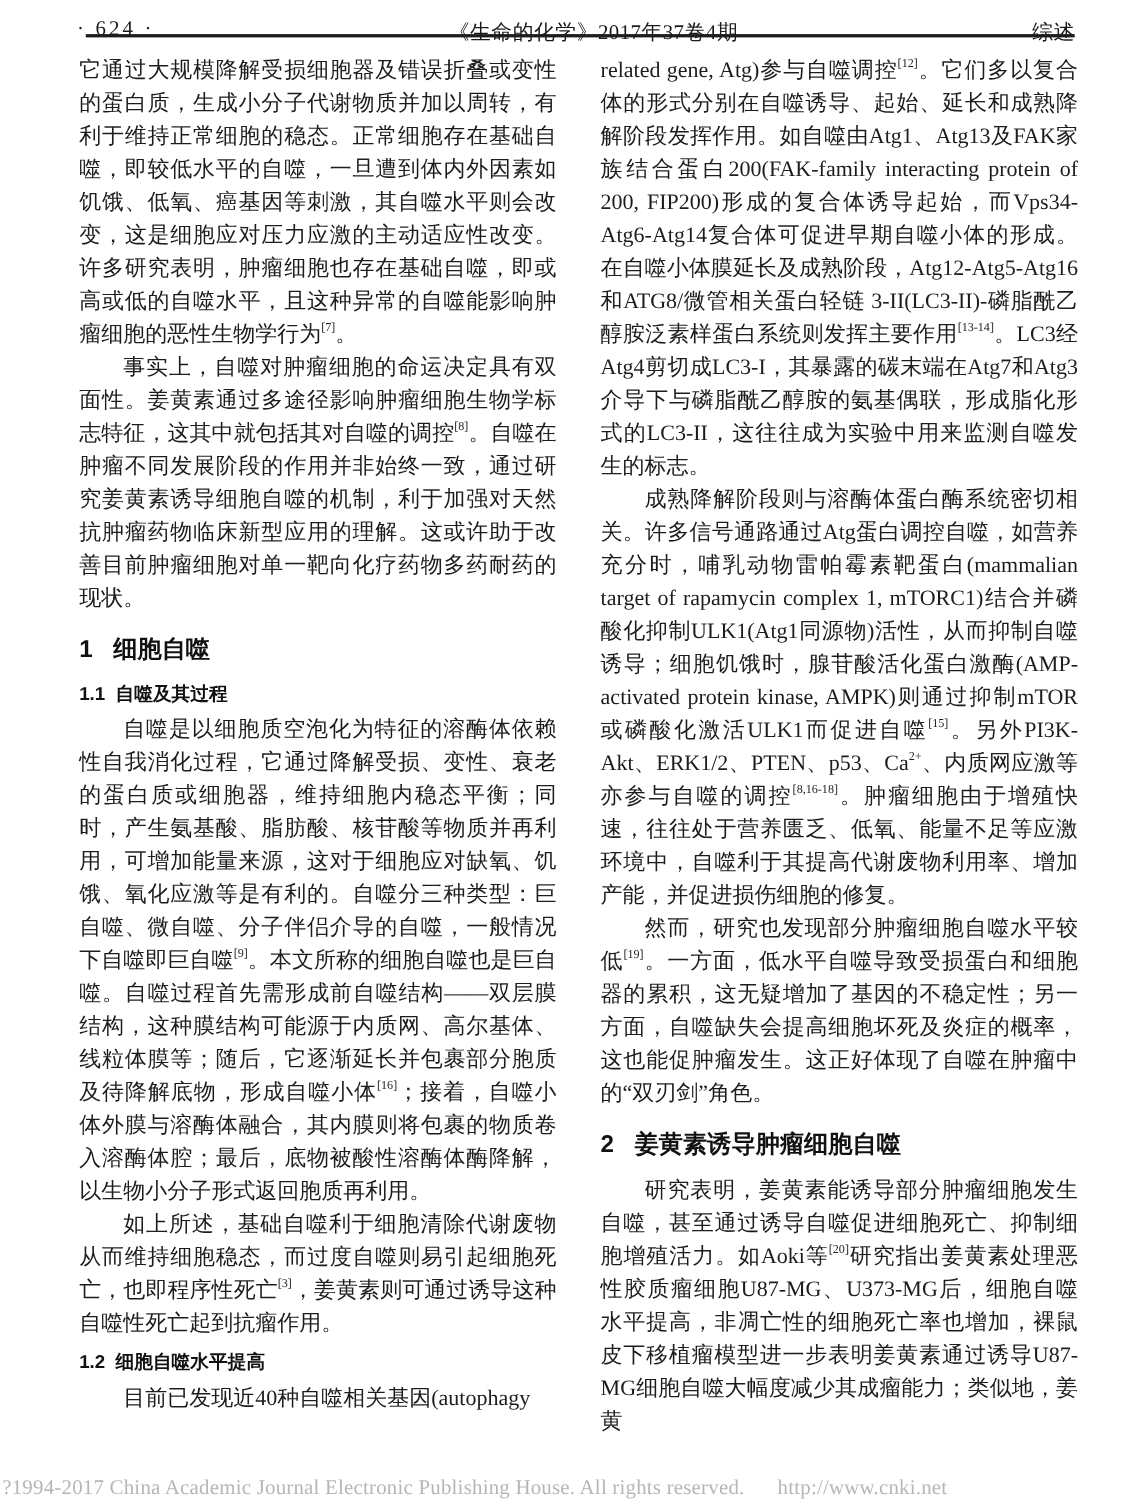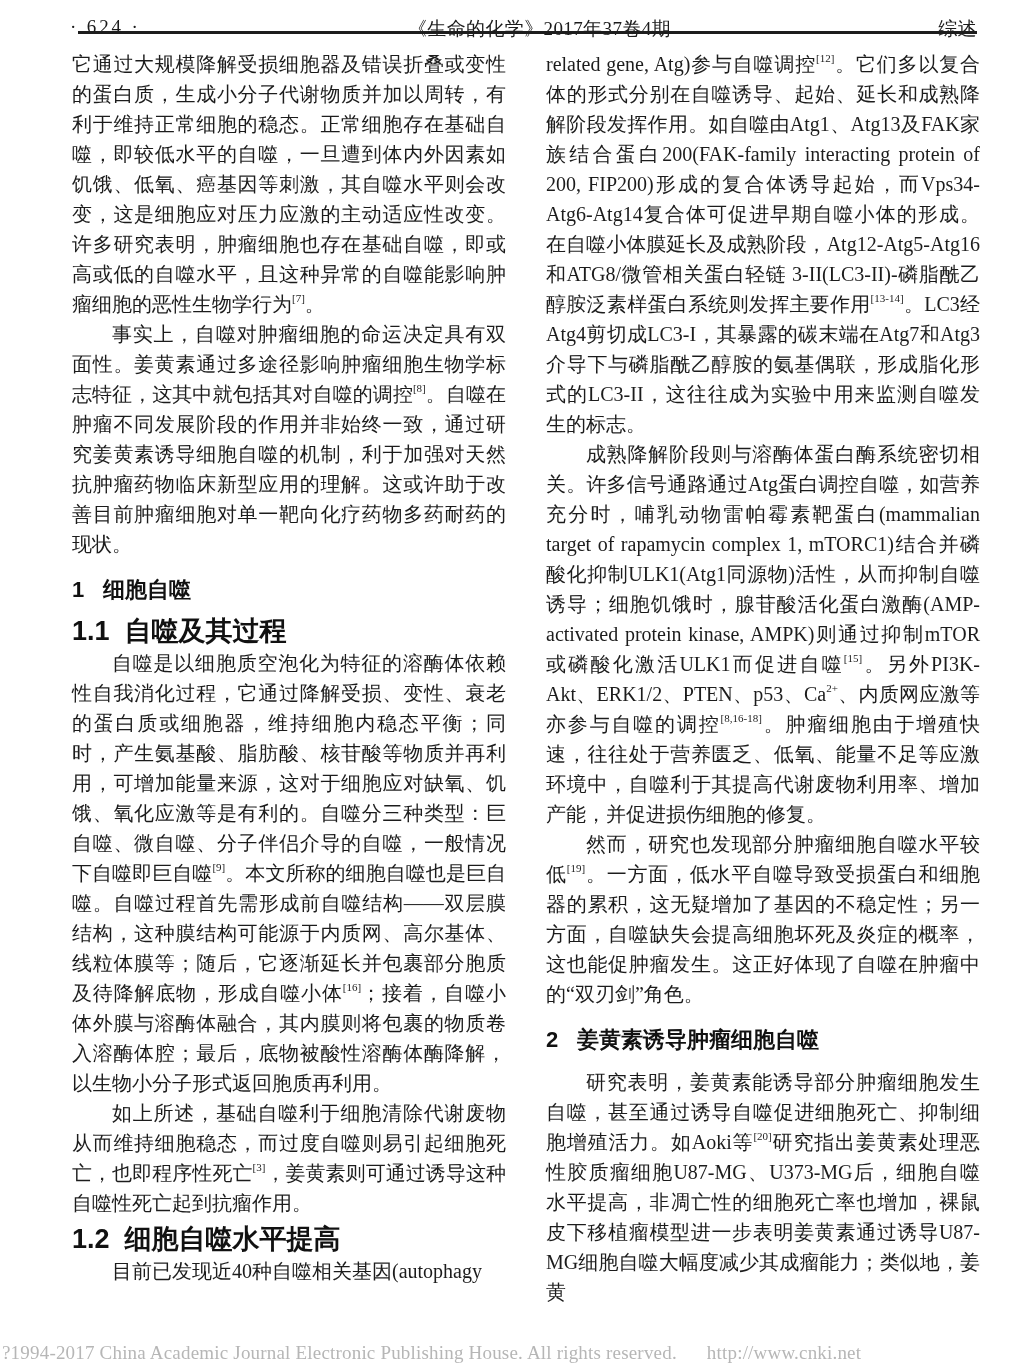--- a/index.html
+++ b/index.html
@@ -67,21 +67,21 @@
     font-family: "Liberation Sans", "DejaVu Sans", sans-serif;
     font-weight: bold;
     color: #111;
   }
   .sec1 {
     font-size: 22px;
     line-height: 32px;
     margin: 15px 0 11px 0;
   }
   .sec2 {
-    font-size: 27px;
+    font-size: 17px;
     line-height: 28px;
     margin: 7px 0 3px 0;
   }
   .sec1 .num { margin-right: 0.85em; }
   .sec2 .num { margin-right: 0.55em; }
   
   .footer {
     position: absolute;
     left: 2px; top: 1342px;
     width: 1024px;

